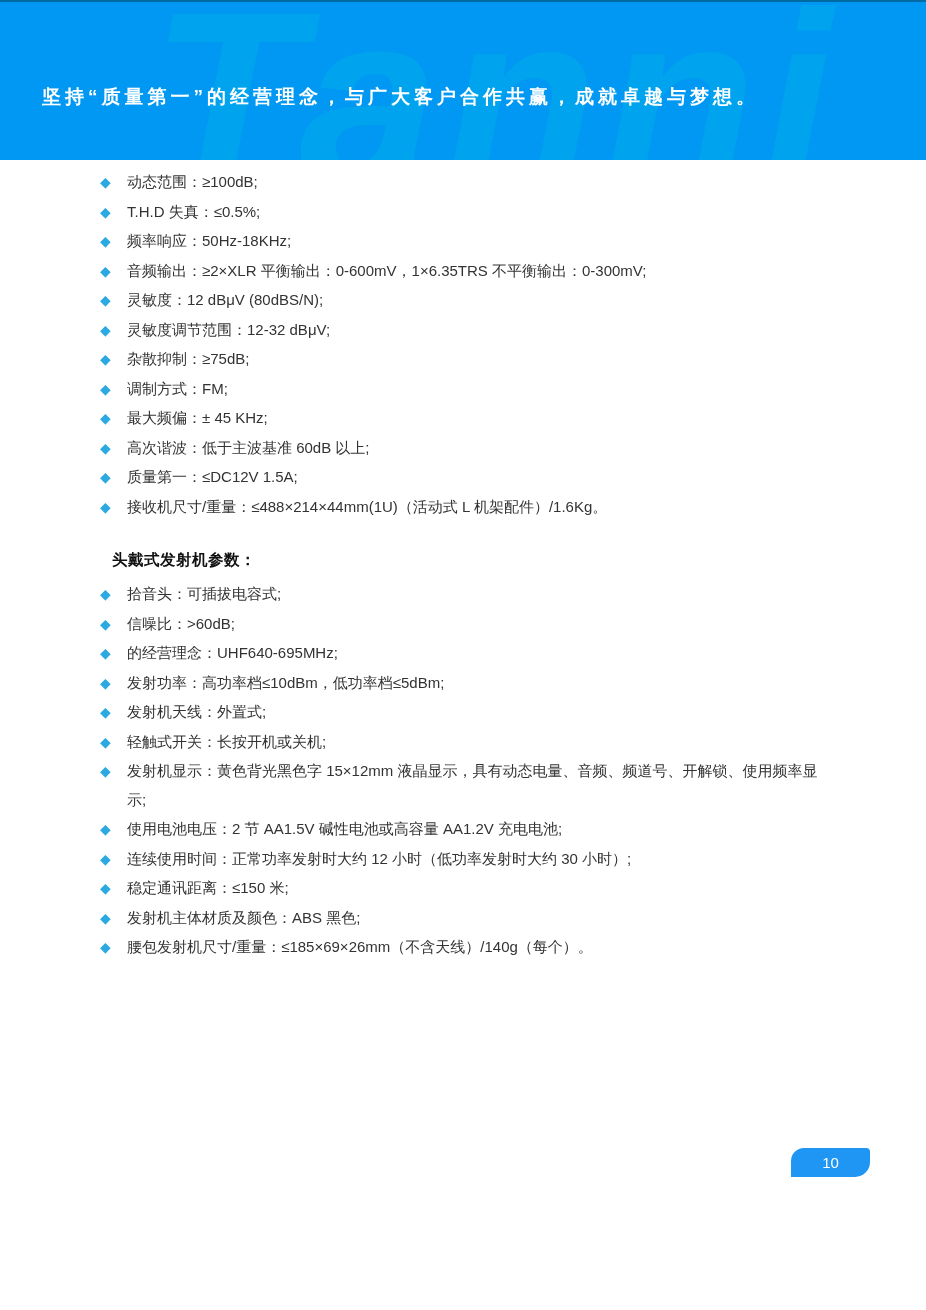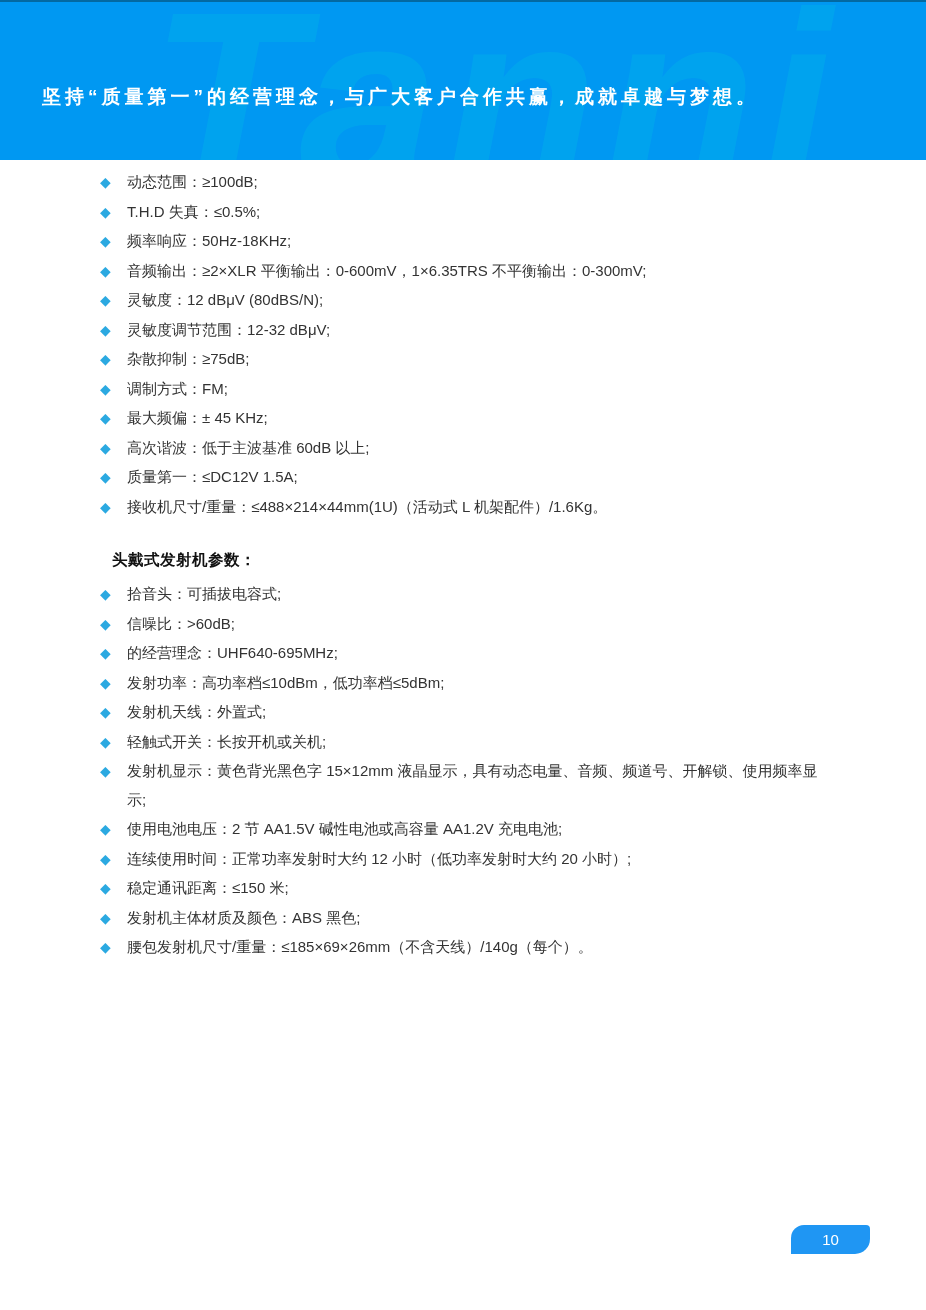--- a/index.html
+++ b/index.html
@@ -46,21 +46,21 @@
     max-width:700px; font-weight:500;
   }
   h2.section-heading {
     margin:29px 0 9px 12px;
     font-size:15.5px; font-weight:bold; color:#111111;
     letter-spacing:0.5px;
   }
 
   
   .page-badge {
-    position:absolute; left:791px; top:1225px;
+    position:absolute; left:791px; top:1148px;
     width:79px; height:29px;
     background:#1F96F3;
     border-radius:13px 4px 15px 0;
     display:flex; align-items:center; justify-content:center;
     color:#ffffff; font-size:15px;
   }
 </style>
 </head>
 <body>
 
@@ -154,21 +154,21 @@
       <li>
           <span class="dia">◆</span>
           <span class="txt">发射机显示：黄色背光黑色字 15×12mm 液晶显示，具有动态电量、音频、频道号、开解锁、使用频率显示;</span>
         </li>
       <li>
           <span class="dia">◆</span>
           <span class="txt">使用电池电压：2 节 AA1.5V 碱性电池或高容量 AA1.2V 充电电池;</span>
         </li>
       <li>
           <span class="dia">◆</span>
-          <span class="txt">连续使用时间：正常功率发射时大约 12 小时（低功率发射时大约 20 小时）;</span>
+          <span class="txt">连续使用时间：正常功率发射时大约 12 小时（低功率发射时大约 30 小时）;</span>
         </li>
       <li>
           <span class="dia">◆</span>
           <span class="txt">稳定通讯距离：≤150 米;</span>
         </li>
       <li>
           <span class="dia">◆</span>
           <span class="txt">发射机主体材质及颜色：ABS 黑色;</span>
         </li>
       <li>

